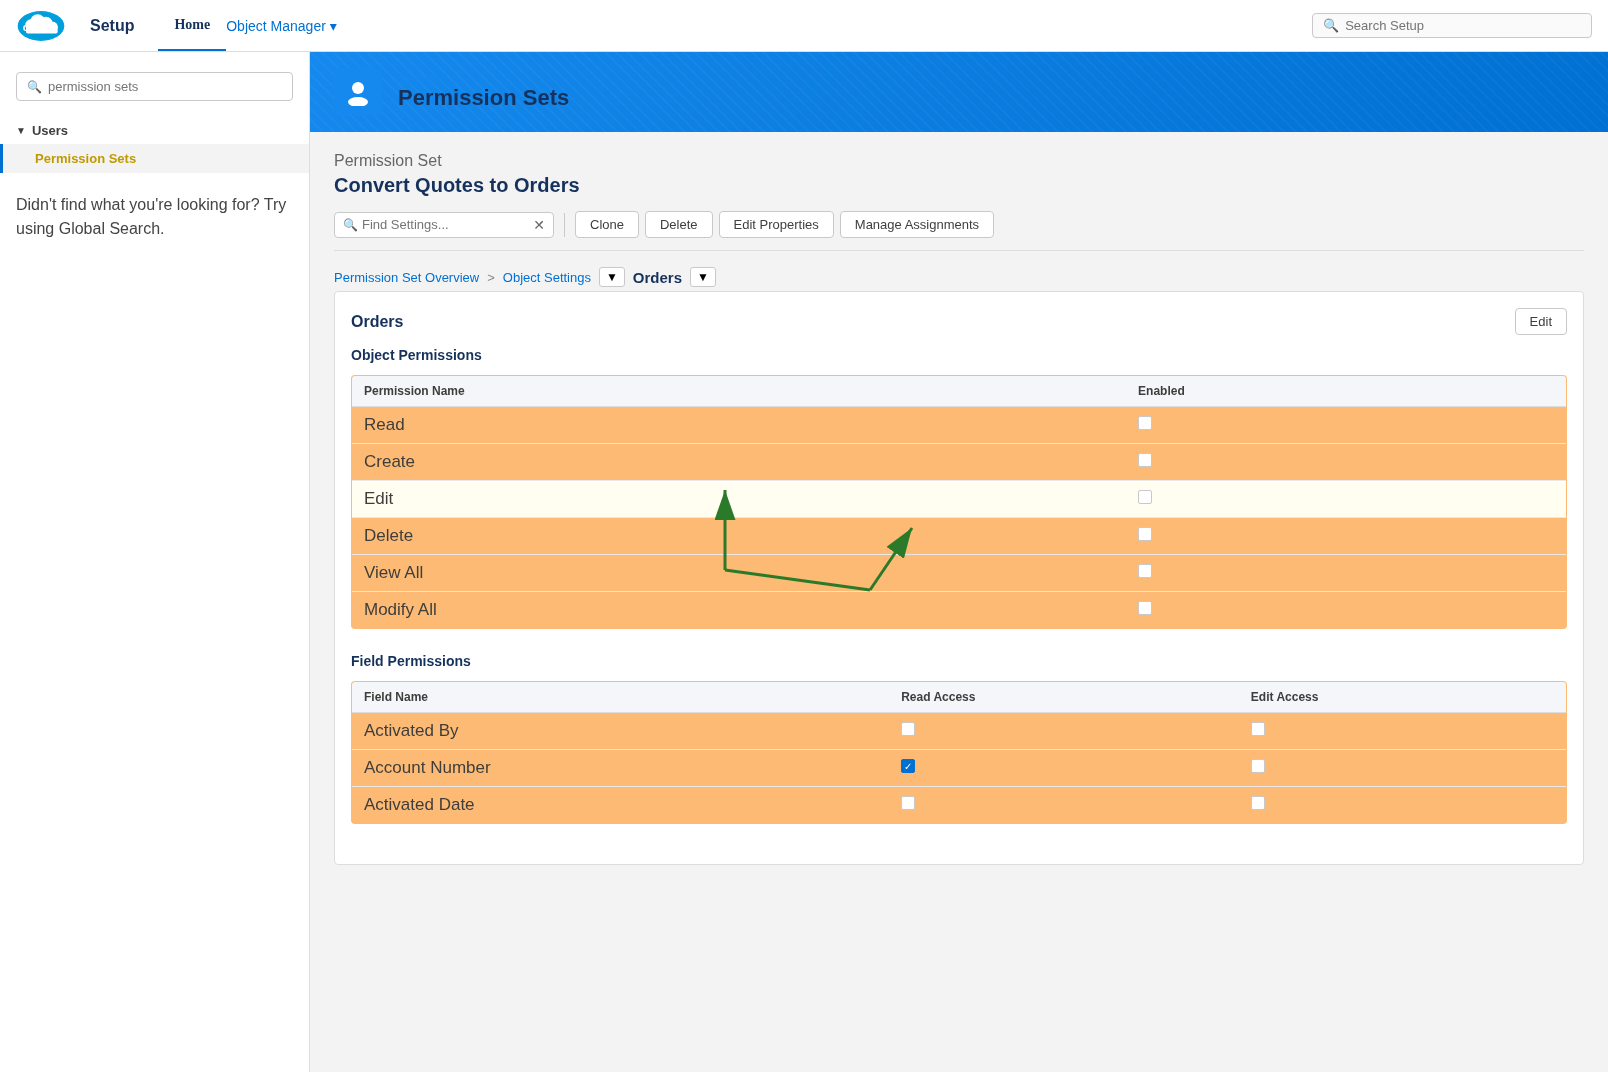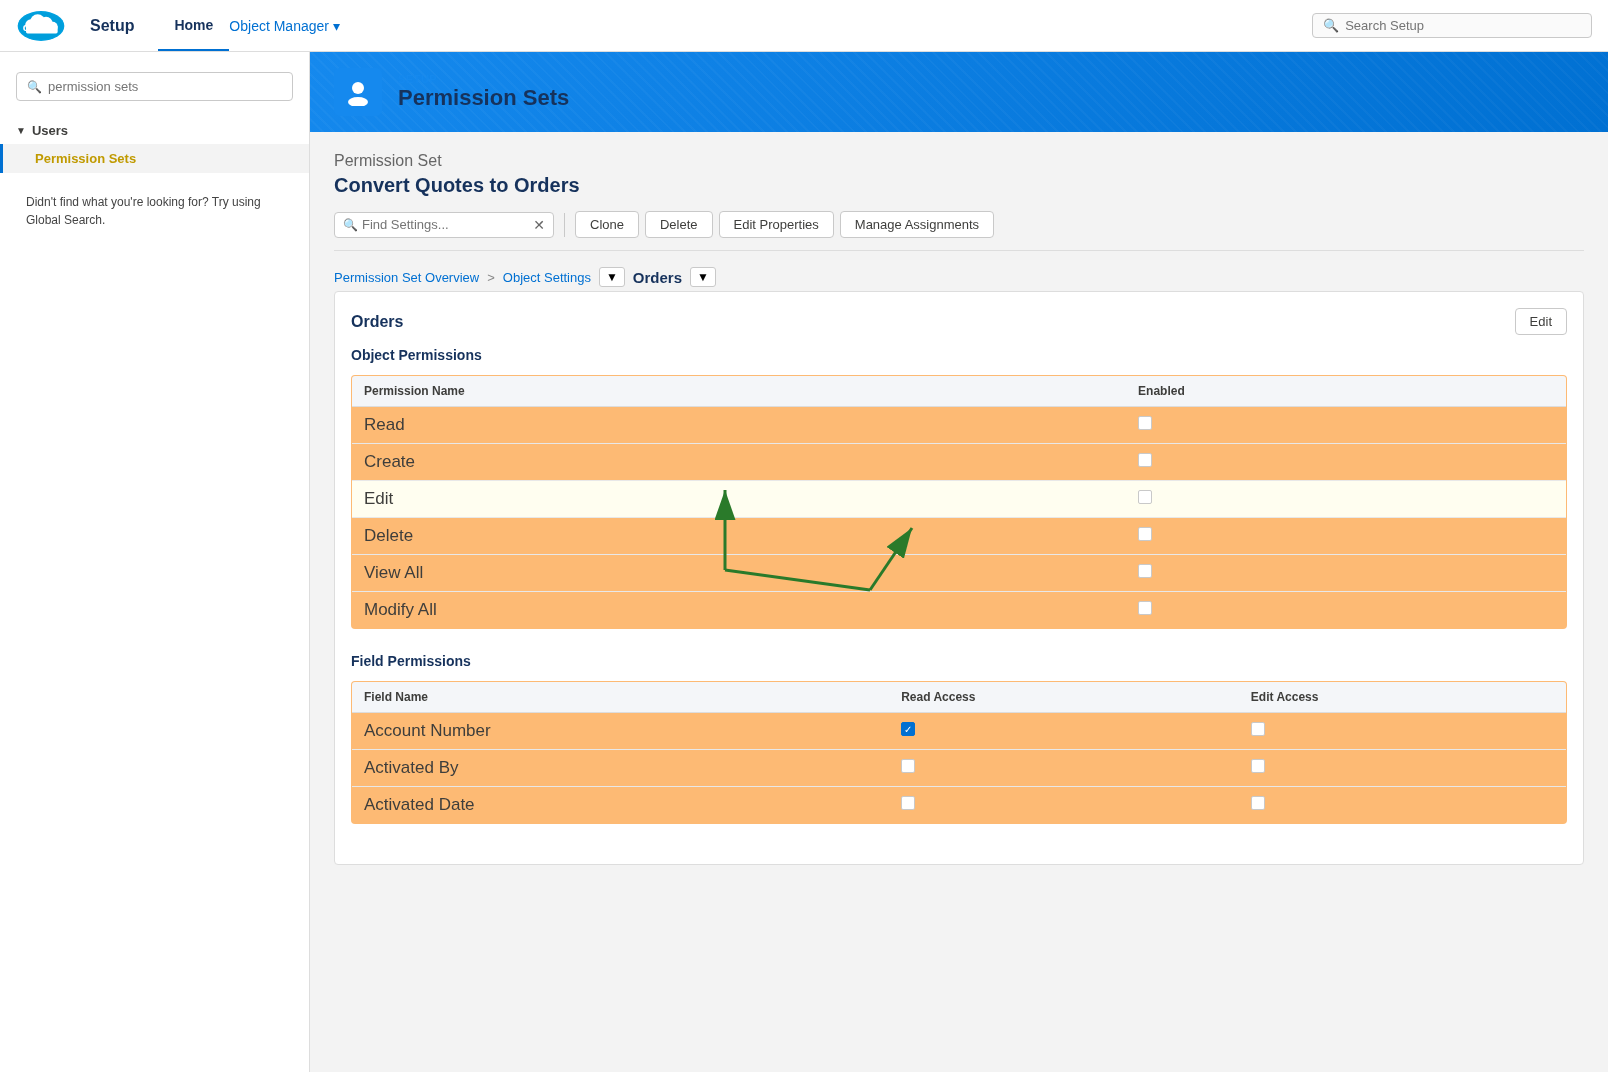--- a/index.html
+++ b/index.html
@@ -29,20 +29,21 @@
     .nav-tab {
       padding: 0 16px;
       height: 100%;
       display: flex;
       align-items: center;
       font-size: 14px;
       color: #0070d2;
       cursor: pointer;
       border-bottom: 2px solid transparent;
       white-space: nowrap;
+      font-family: Liberation Serif, serif;
     }
     .nav-tab.active {
       border-bottom: 2px solid #0070d2;
       color: #16325c;
       font-weight: 600;
     }
     .nav-title {
       font-size: 16px;
       font-weight: 700;
       color: #16325c;
@@ -126,24 +127,23 @@
       cursor: pointer;
     }
     .sidebar-item.active {
       background: #f3f3f3;
       border-left: 3px solid #0070d2;
       color: #c09a00;
       font-weight: 600;
     }
     .sidebar-hint {
       padding: 16px;
-      font-size: 12px;
+      font-size: 16px;
       color: #444;
       line-height: 1.5;
-      margin-left: 10px;
     }
 
     
     .content-area {
       flex: 1;
       overflow-y: auto;
       background: #f3f3f3;
     }
     .page-icon {
       width: 48px;
@@ -512,27 +512,27 @@
         <table class="perm-table">
           <thead>
             <tr>
               <th>Field Name</th>
               <th>Read Access</th>
               <th>Edit Access</th>
             </tr>
           </thead>
           <tbody id="field-perms-body">
               <tr>
+                <td>Activated By</td>
+                <td class="checkbox-cell"><span class="checkbox-display"></span></td>
+                <td class="checkbox-cell"><span class="checkbox-display"></span></td>
+              </tr>
+              <tr>
                 <td>Account Number</td>
                 <td class="checkbox-cell"><span class="checkbox-display checked"></span></td>
-                <td class="checkbox-cell"><span class="checkbox-display"></span></td>
-              </tr>
-              <tr>
-                <td>Activated By</td>
-                <td class="checkbox-cell"><span class="checkbox-display"></span></td>
                 <td class="checkbox-cell"><span class="checkbox-display"></span></td>
               </tr>
               <tr>
                 <td>Activated Date</td>
                 <td class="checkbox-cell"><span class="checkbox-display"></span></td>
                 <td class="checkbox-cell"><span class="checkbox-display"></span></td>
               </tr>
             </tbody>
         </table>
 

